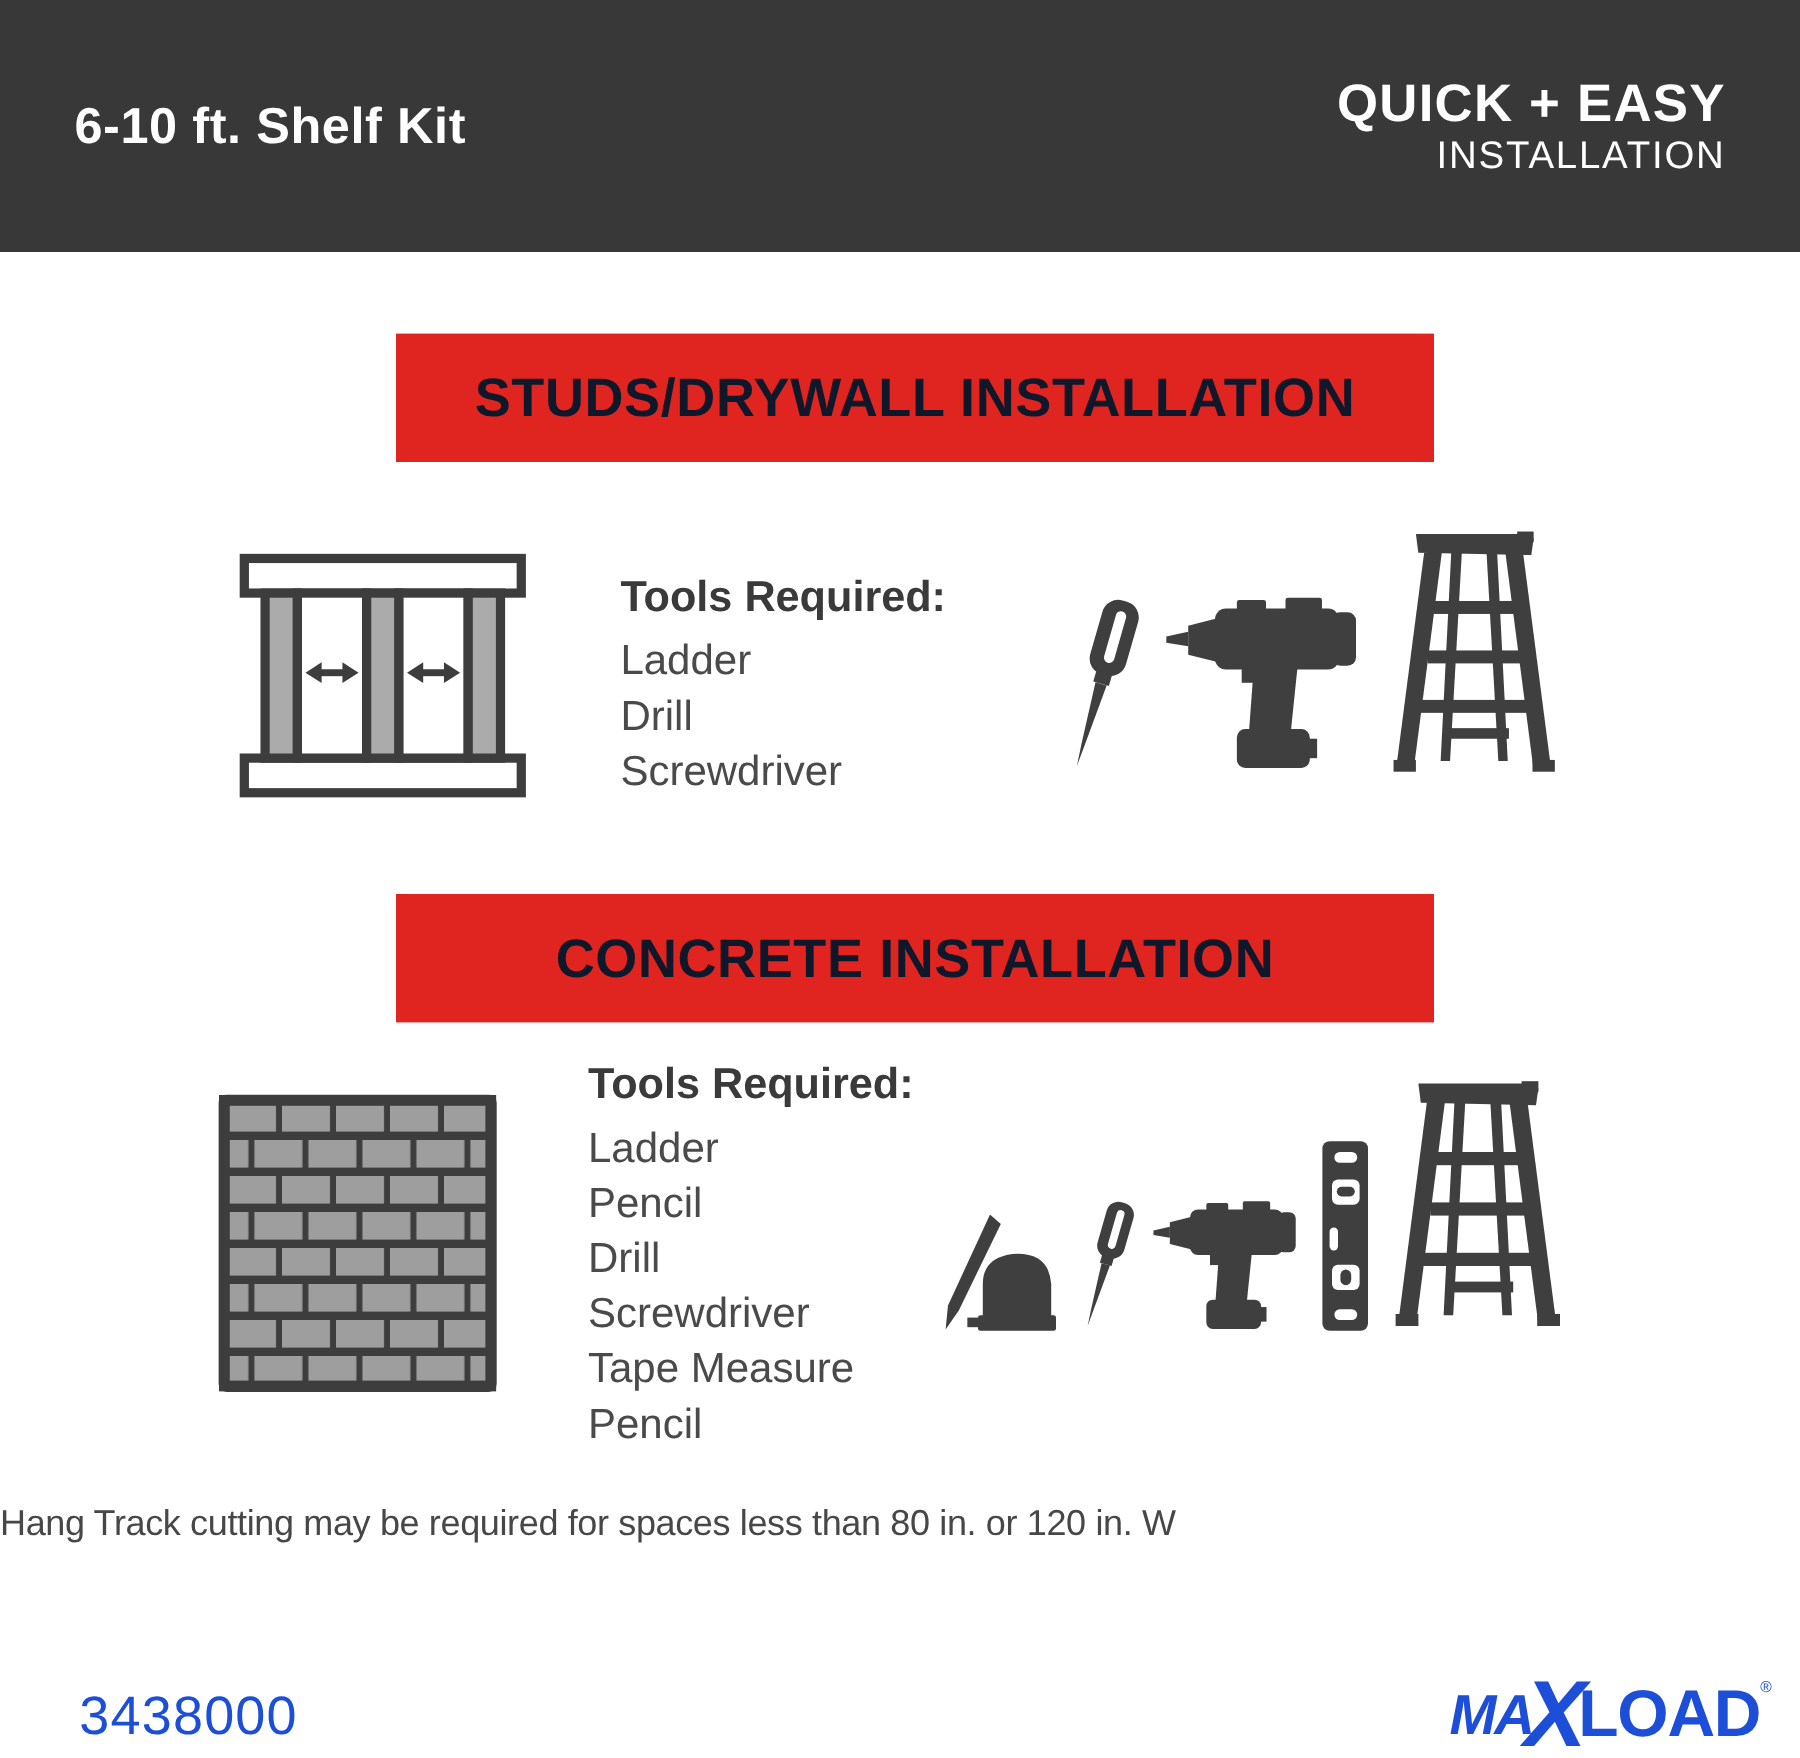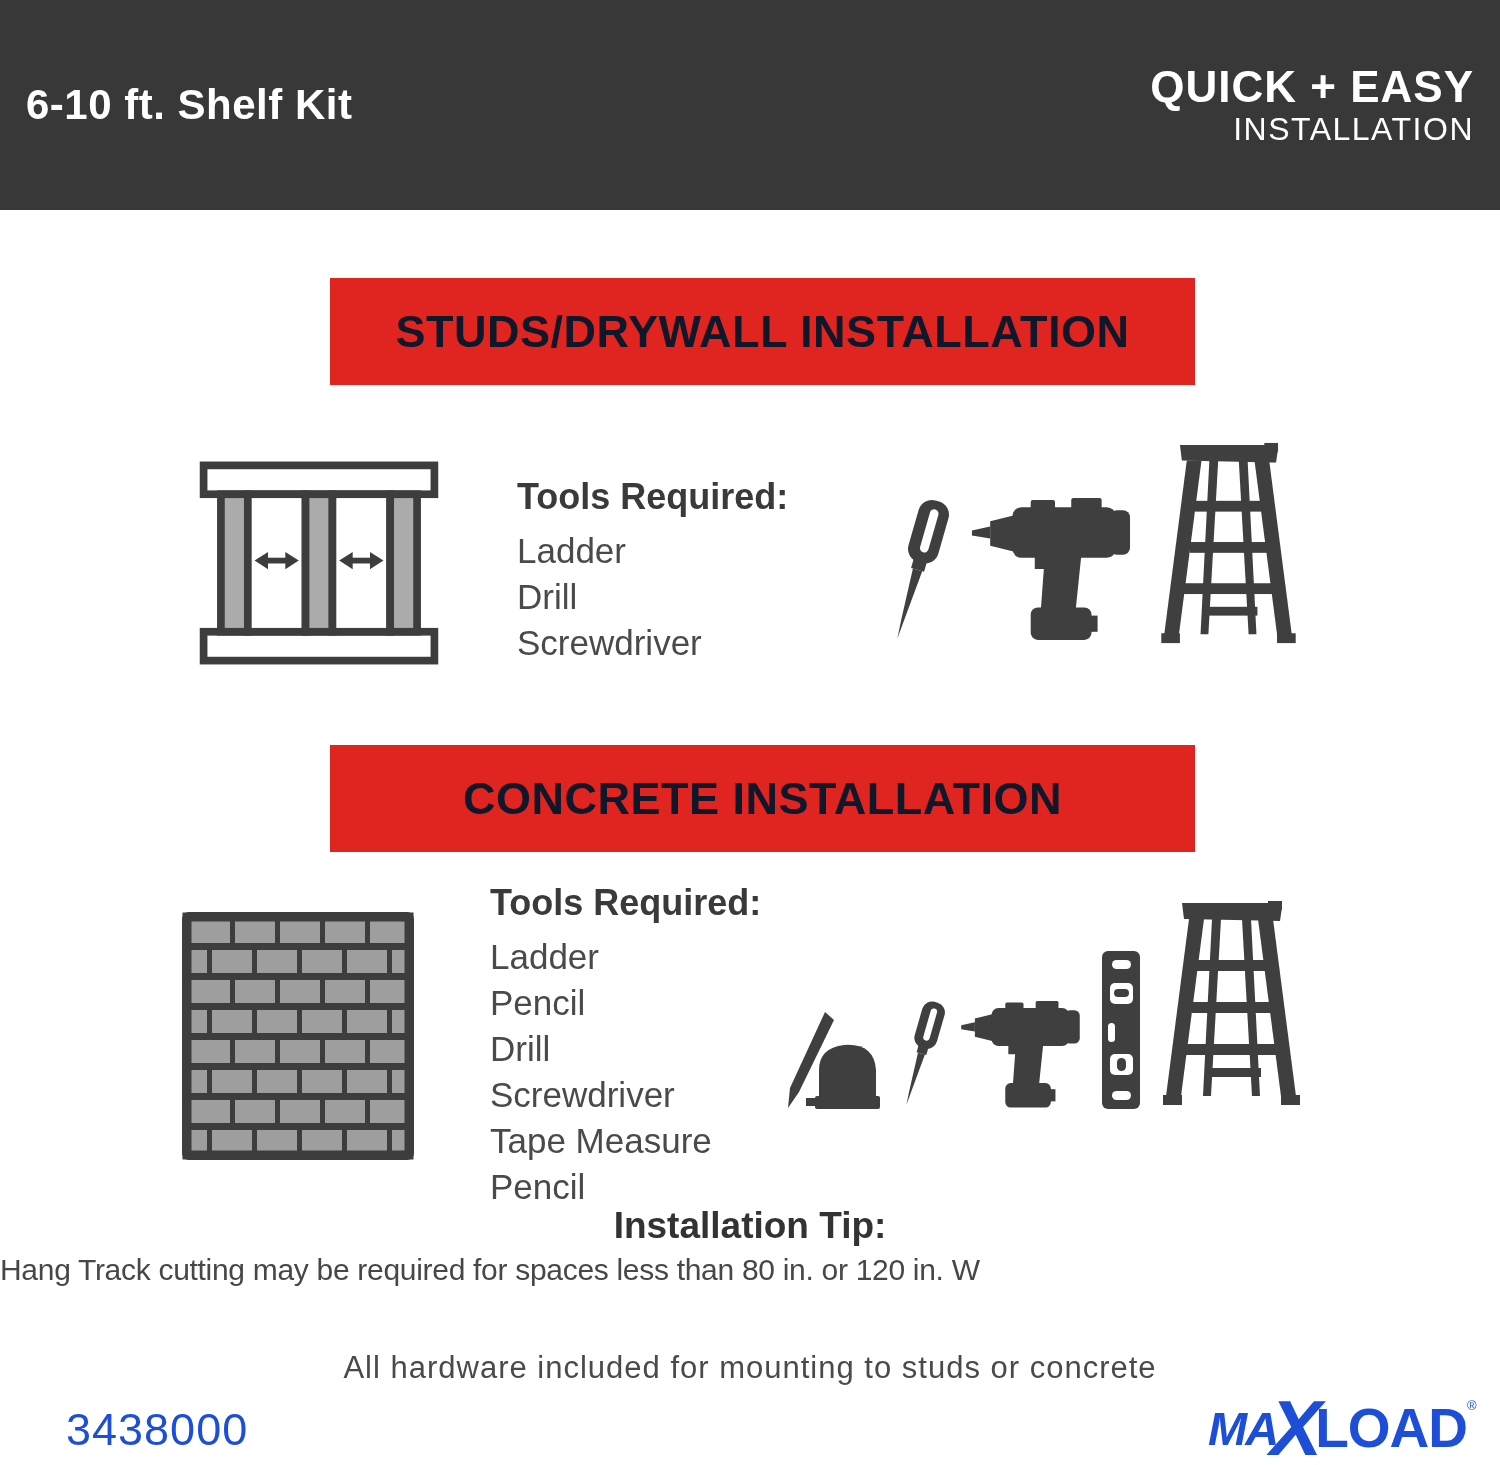--- a/index.html
+++ b/index.html
@@ -10,21 +10,21 @@
     overflow:hidden;
     color:var(--ink,#3d3d3d);
   }
   .canvas { position:relative; width:1500px; height:1465px; }
 
   
   .topbar {
     position:absolute; left:0; top:0; width:1500px; height:210px;
     background:var(--header-bg,#383838);
     display:flex; justify-content:space-between; align-items:center;
-    padding:0 26px; box-sizing:border-box;
+    padding:0 62px; box-sizing:border-box;
   }
   .product-title {
     color:#ffffff; font-size:42px; font-weight:800; letter-spacing:0.5px;
   }
   .tagline { text-align:right; color:#ffffff; }
   .tagline-1 { font-size:44px; font-weight:800; letter-spacing:1px; line-height:1.1; }
   .tagline-2 { font-size:32px; font-weight:400; letter-spacing:1.5px; line-height:1.1; }
 
   
   .banner {
@@ -253,23 +253,21 @@
       <polygon points="86,21 95,21 104,198 96,198"></polygon>
       <rect x="41" y="62" width="70" height="11"></rect>
       <rect x="36" y="104" width="81" height="11"></rect>
       <rect x="30" y="146" width="92" height="11"></rect>
       <rect x="49" y="170" width="56" height="9"></rect>
       <rect x="7" y="197" width="19" height="10"></rect>
       <rect x="125" y="197" width="19" height="10"></rect>
     </g>
   </svg>
 
-  <div class="tip-heading">Installation Tip:</div>
   <div class="tip-text">Hang Track cutting may be required for spaces less than 80 in. or 120 in. W</div>
-  <div class="note">All hardware included for mounting to studs or concrete</div>
 
   <div class="item-number">3438000</div>
 
   <div class="logo">
     <span class="ma">MA</span>
     <span class="x">X</span>
     <span class="load">LOAD</span>
     <span class="reg">®</span>
   </div>
 

